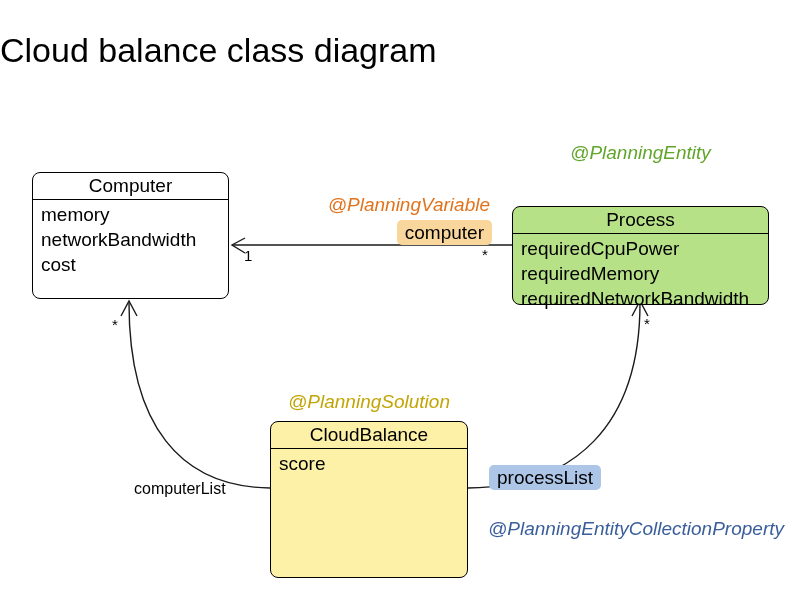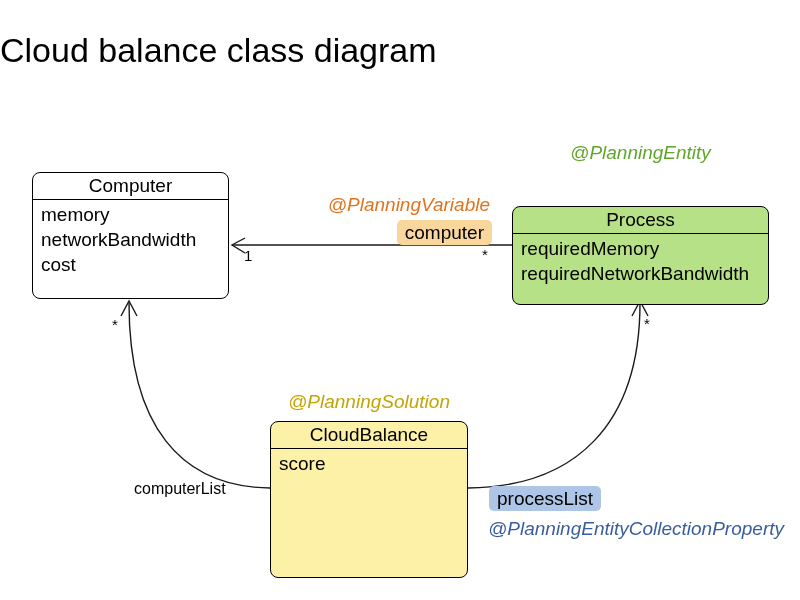--- a/index.html
+++ b/index.html
@@ -34,21 +34,21 @@
   #planning-entity-annotation{left:512px;top:142px;width:257px;text-align:center;color:var(--planning-entity-color,#61a62b);}
   #planning-solution-annotation{left:270px;top:391px;width:198px;text-align:center;color:var(--planning-solution-color,#c3a405);}
   #planning-variable-annotation{left:200px;top:194px;width:290px;text-align:right;color:var(--planning-variable-color,#e2731c);}
   #planning-ecp-annotation{left:488px;top:518px;color:var(--planning-ecp-color,#3a5e9c);}
   
   .chip{
     font-size:19px;line-height:23px;padding:1px 8px;border-radius:5px;
     white-space:nowrap;color:#000;
   }
   #computer-field-label{right:308px;top:220px;background:var(--computer-chip,#f9d79c);}
-  #processlist-field-label{left:489px;top:486px;background:var(--processlist-chip,#adc5e7);}
+  #processlist-field-label{left:489px;top:465px;background:var(--processlist-chip,#adc5e7);}
   
   #computerlist-field-label{left:134px;top:480px;font-size:16px;}
   .multiplicity{font-size:15px;line-height:15px;}
   #mult-computer-one{left:244px;top:248px;}
   #mult-computer-var-star{left:482px;top:247px;}
   #mult-computerlist-star{left:112px;top:317px;}
   #mult-processlist-star{left:644px;top:316px;}
 </style>
 </head>
 <body>
@@ -74,20 +74,21 @@
   <div class="class-attrs">
     <div class="class-attr">memory</div>
     <div class="class-attr">networkBandwidth</div>
     <div class="class-attr">cost</div>
   </div>
 </div>
 
 <div class="abs class-box" id="process-box">
   <div class="class-header">Process</div>
   <div class="class-attrs">
+    <div class="class-attr">requiredCpuPower</div>
     <div class="class-attr">requiredMemory</div>
     <div class="class-attr">requiredNetworkBandwidth</div>
   </div>
 </div>
 
 <div class="abs class-box" id="cloudbalance-box">
   <div class="class-header">CloudBalance</div>
   <div class="class-attrs">
     <div class="class-attr">score</div>
   </div>

